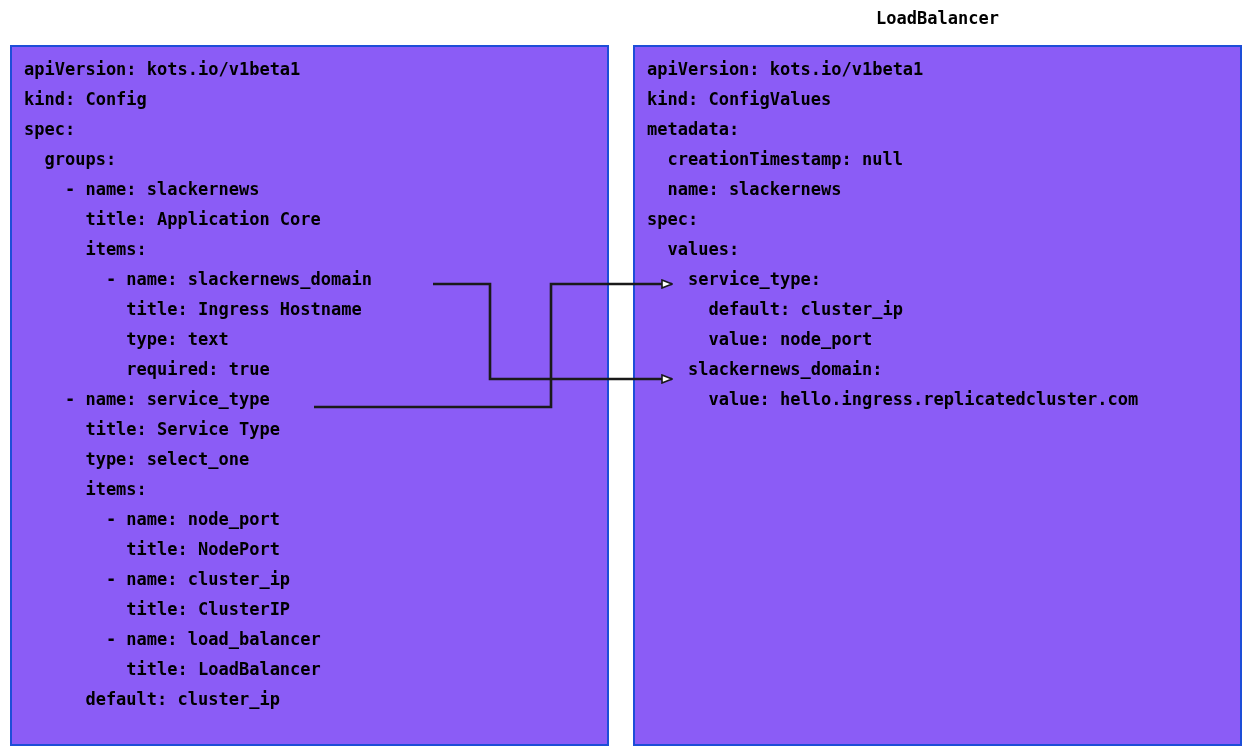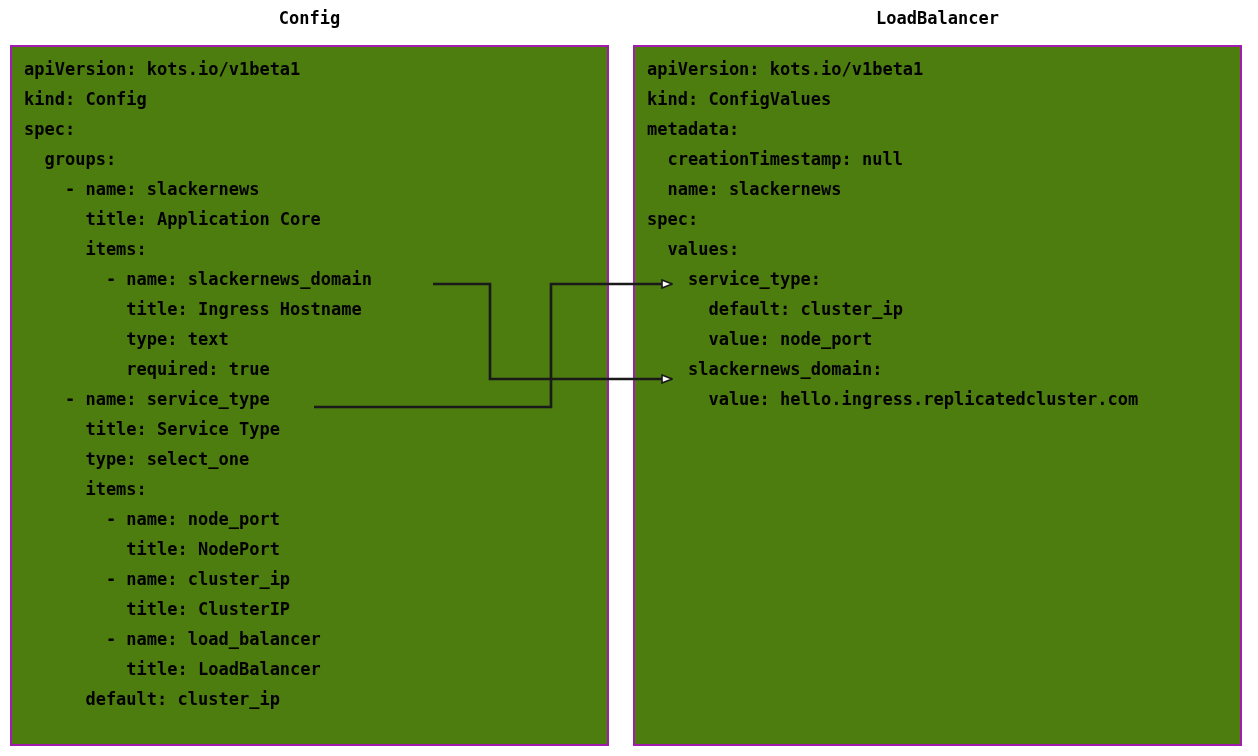--- a/index.html
+++ b/index.html
@@ -33,22 +33,22 @@
     text-align: center;
     letter-spacing: 0px;
     white-space: pre;
   }
   #title-config  { left: 10px;  width: 599px; }
   #title-values  { left: 633px; width: 609px; }
 
   
   .panel {
     position: absolute;
-    background: #4d7c0f;
-    border: 2px solid #a21caf;
+    background: #8b5cf6;
+    border: 2px solid #1d4ed8;
     box-sizing: border-box;
     overflow: hidden;
   }
   #panel-config  { left: 10px;  top: 45px; width: 599px; height: 701px; }
   #panel-values  { left: 633px; top: 45px; width: 609px; height: 701px; }
 
   .code {
     position: absolute;
     left: 12px;
     top: 7px;
@@ -72,21 +72,20 @@
     width: 1258px;
     height: 756px;
     pointer-events: none;
   }
 </style>
 </head>
 <body>
 
 <div class="stage">
 
-  <div class="panel-title" id="title-config">Config</div>
 
   <div class="panel-title" id="title-values">LoadBalancer</div>
 
   <div class="panel" id="panel-config">
     <div class="code" id="code-config"><div class="line">apiVersion: kots.io/v1beta1</div><div class="line">kind: Config</div><div class="line">spec:</div><div class="line">  groups:</div><div class="line">    - name: slackernews</div><div class="line">      title: Application Core</div><div class="line">      items:</div><div class="line">        - name: slackernews_domain</div><div class="line">          title: Ingress Hostname</div><div class="line">          type: text</div><div class="line">          required: true</div><div class="line">    - name: service_type</div><div class="line">      title: Service Type</div><div class="line">      type: select_one</div><div class="line">      items:</div><div class="line">        - name: node_port</div><div class="line">          title: NodePort</div><div class="line">        - name: cluster_ip</div><div class="line">          title: ClusterIP</div><div class="line">        - name: load_balancer</div><div class="line">          title: LoadBalancer</div><div class="line">      default: cluster_ip</div></div>
   </div>
 
   <div class="panel" id="panel-values">
     <div class="code" id="code-values"><div class="line">apiVersion: kots.io/v1beta1</div><div class="line">kind: ConfigValues</div><div class="line">metadata:</div><div class="line">  creationTimestamp: null</div><div class="line">  name: slackernews</div><div class="line">spec:</div><div class="line">  values:</div><div class="line">    service_type:</div><div class="line">      default: cluster_ip</div><div class="line">      value: node_port</div><div class="line">    slackernews_domain:</div><div class="line">      value: hello.ingress.replicatedcluster.com</div></div>
   </div>

